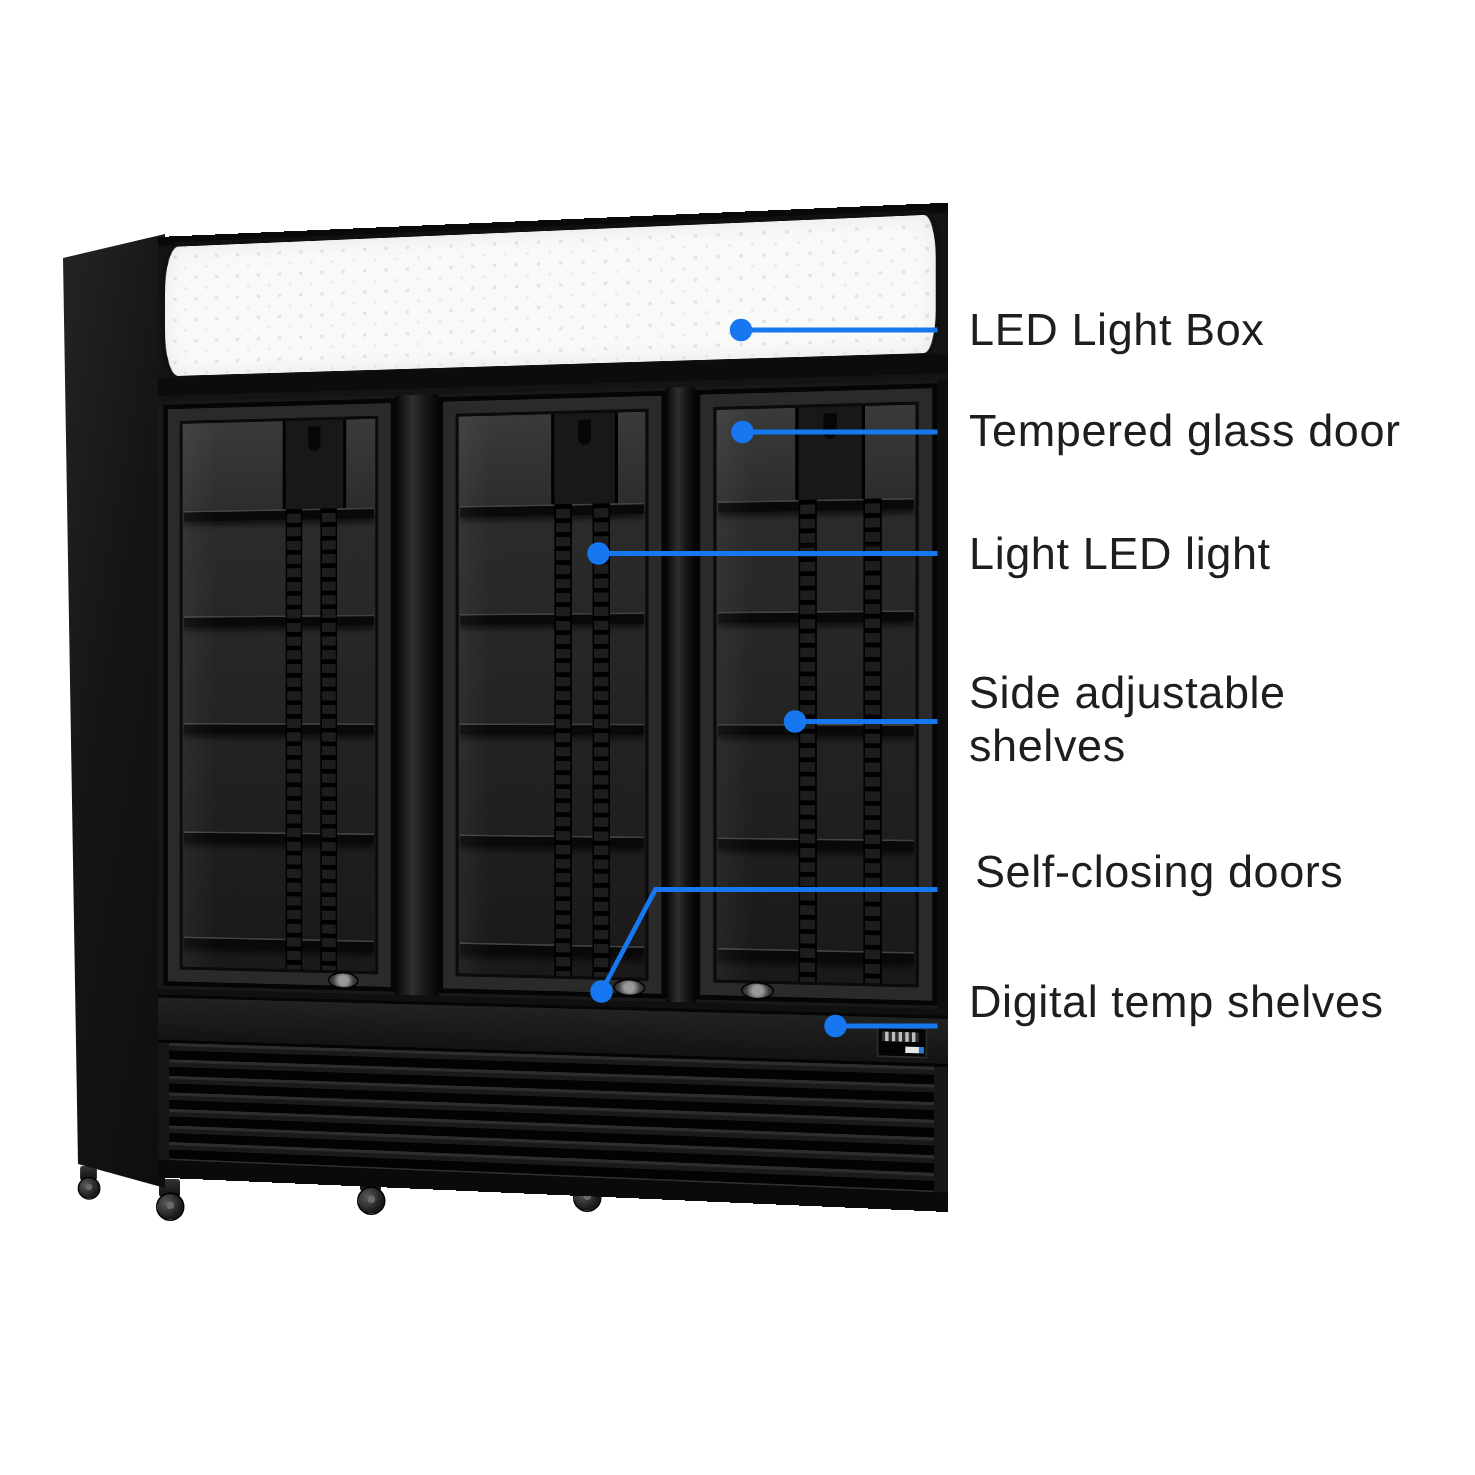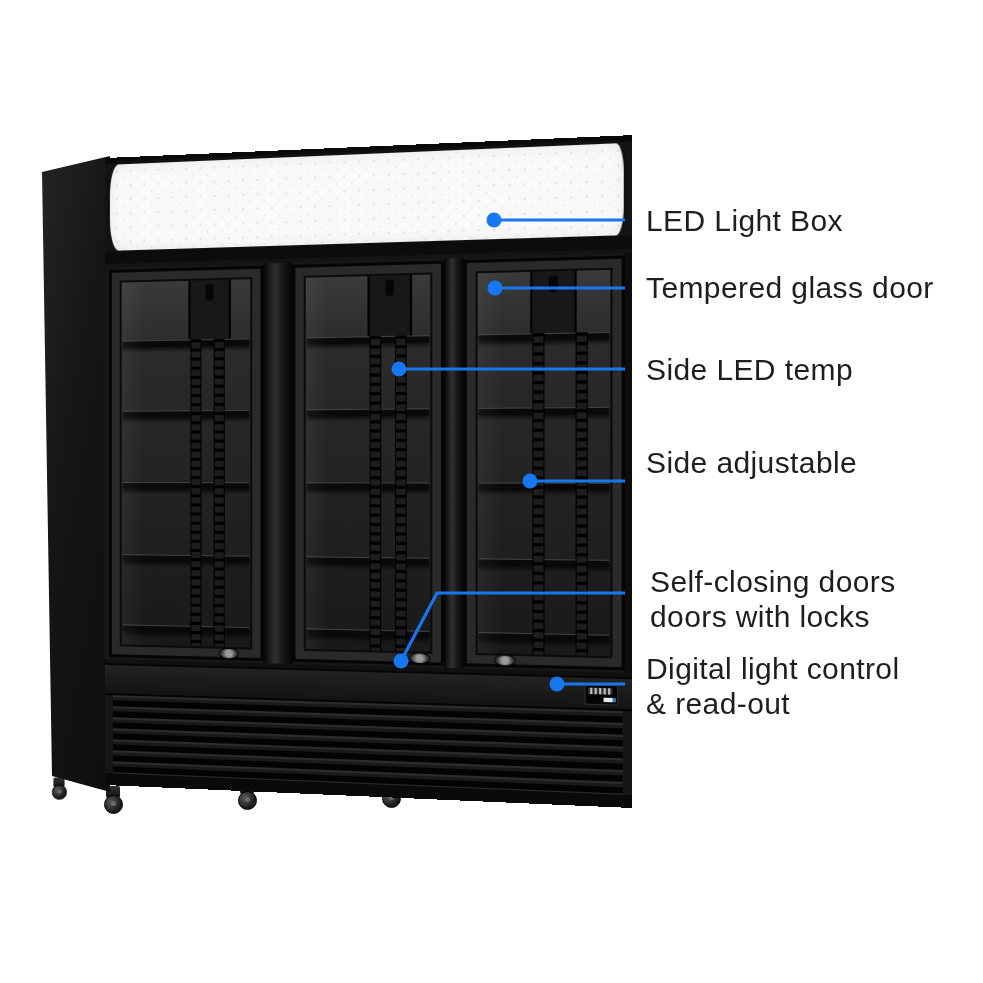--- a/index.html
+++ b/index.html
@@ -198,27 +198,26 @@
     </g>
   </svg>
 
   <div class="callout" style="left:646px;top:270px;">
     <span class="cl">Tempered glass door</span>
   </div>
   <div class="callout" style="left:646px;top:203px;">
     <span class="cl">LED Light Box</span>
   </div>
   <div class="callout" style="left:646px;top:352px;">
-    <span class="cl">Side LED temp</span>
+    <span class="cl">Light LED light</span>
   </div>
   <div class="callout" style="left:646px;top:445px;">
     <span class="cl">Side adjustable</span>
+    <span class="cl">shelves</span>
   </div>
   <div class="callout" style="left:650px;top:564px;">
     <span class="cl">Self-closing doors</span>
-    <span class="cl">doors with locks</span>
   </div>
   <div class="callout" style="left:646px;top:651px;">
-    <span class="cl">Digital light control</span>
-    <span class="cl">&amp; read-out</span>
+    <span class="cl">Digital temp shelves</span>
   </div>
 
 </div>
 
 </body></html>

